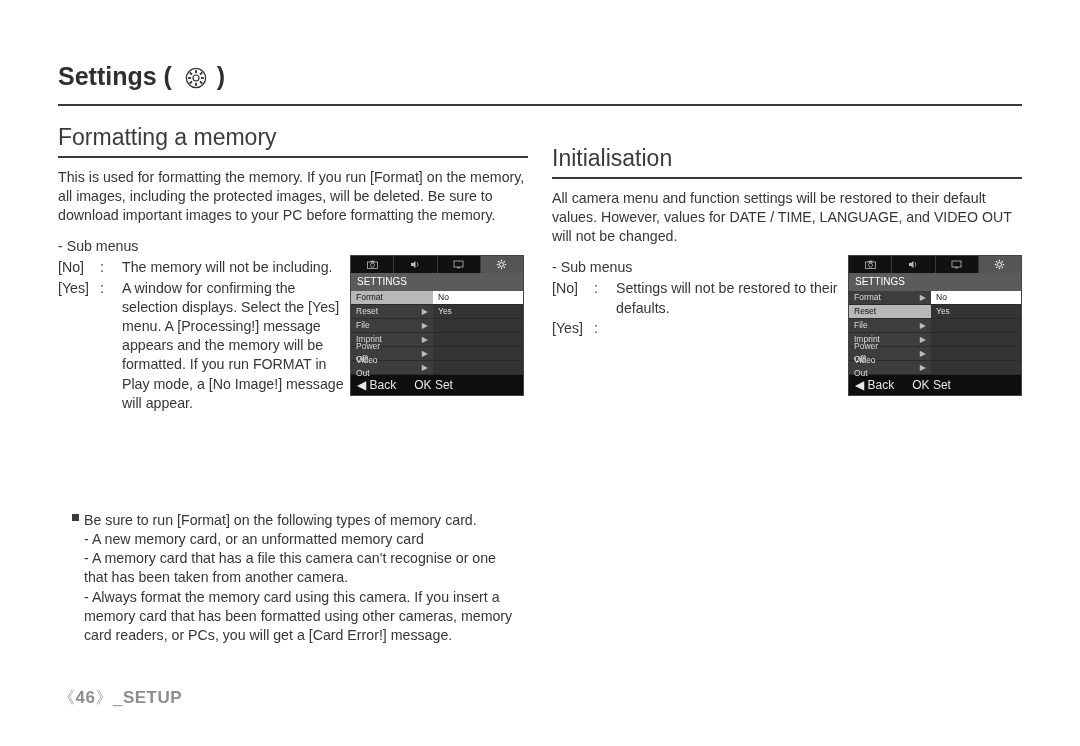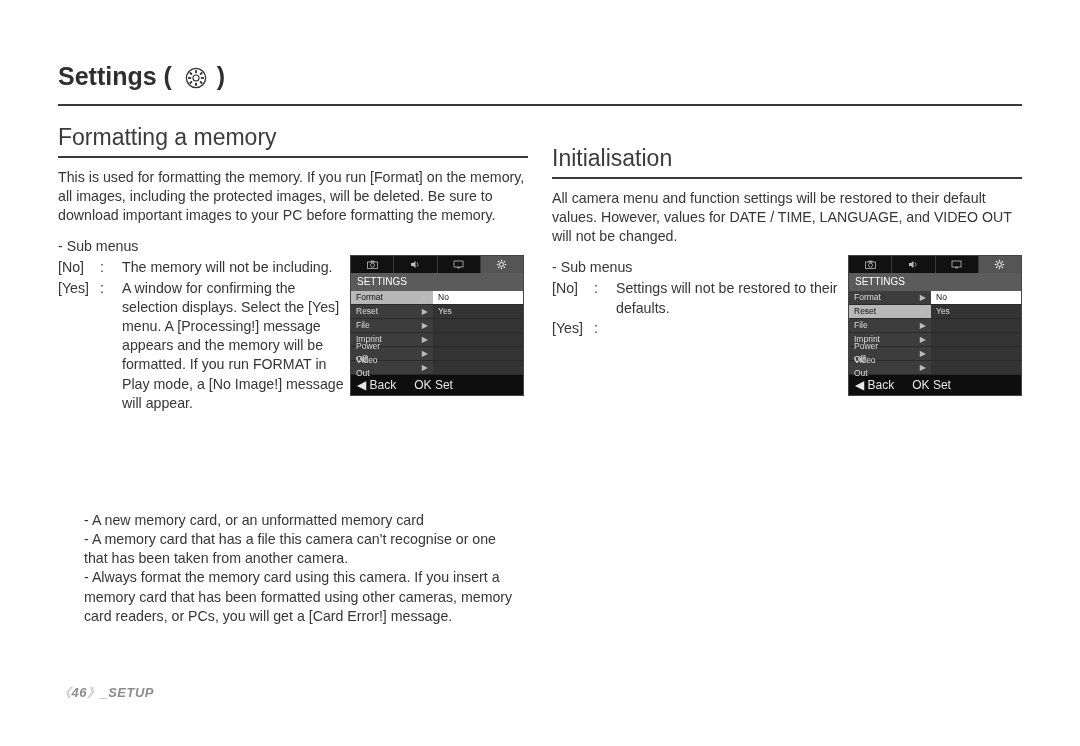--- a/index.html
+++ b/index.html
@@ -141,25 +141,24 @@
     width:18px;flex:0 0 18px;
     display:flex;justify-content:center;
     padding-top:3px;
   }
   .sqr{
     width:7px;height:7px;background:#3a3a3a;display:inline-block;
   }
   .tip-sub{margin-left:18px;}
   .footer{
     position:absolute;
-    left:0;bottom:16px;
-    font-size:13px;
+    left:0;bottom:8px;
+    font-size:17px;
     color:#9a9a9a;
     letter-spacing:0.5px;
-    font-style:italic;
   }
   .footer b{color:#8d8d8d;font-weight:bold;}
   .footer .num{color:#8d8d8d;font-weight:bold;}
 </style>
 </head>
 <body>
 
 <div class="page">
 
   <div class="title-row">
@@ -201,20 +200,26 @@
           <div class="def-txt">The memory will not be including.</div>
         </div>
         <div class="def-row">
           <div class="def-key">[Yes]</div>
           <div class="def-col">:</div>
           <div class="def-txt">A window for confirming the selection displays. Select the [Yes] menu. A [Processing!] message appears and the memory will be formatted. If you run FORMAT in Play mode, a [No Image!] message will appear.</div>
         </div>
       </div>
 
       <div class="tips">
+        <div class="tip-lead">
+          <span class="tip-bullet">
+              <span class="sqr"></span>
+            </span>
+          <span>Be sure to run [Format] on the following types of memory card.</span>
+        </div>
         <div class="tip-sub">- A new memory card, or an unformatted memory card</div>
         <div class="tip-sub">- A memory card that has a file this camera can't recognise or one that has been taken from another camera.</div>
         <div class="tip-sub">- Always format the memory card using this camera. If you insert a memory card that has been formatted using other cameras, memory card readers, or PCs, you will get a [Card Error!] message.</div>
       </div>
     </div>
 
     <div class="col" style="position:relative;margin-top:21px;">
       <div class="section-head">Initialisation</div>
       <div class="intro">All camera menu and function settings will be restored to their default values. However, values for DATE / TIME, LANGUAGE, and VIDEO OUT will not be changed.</div>
       <div class="sub-label">- Sub menus</div>

